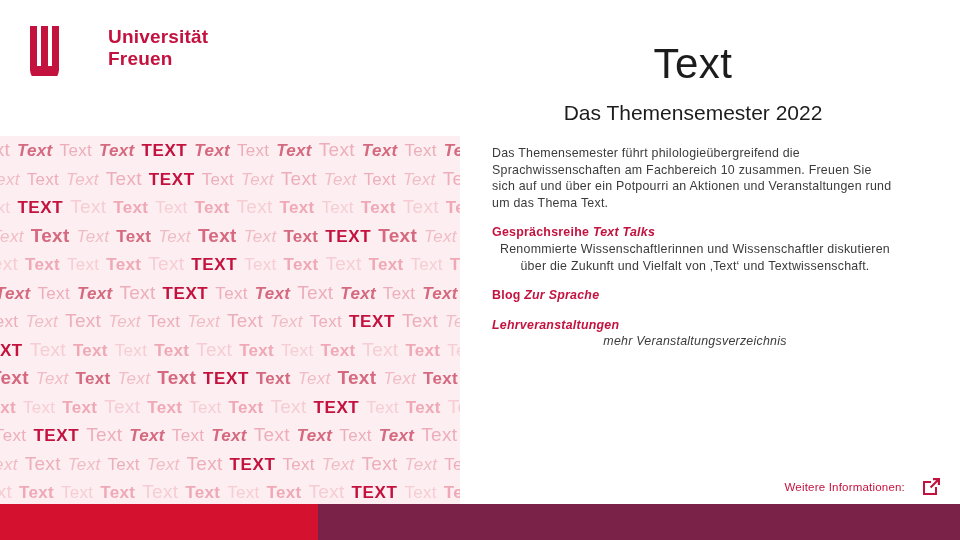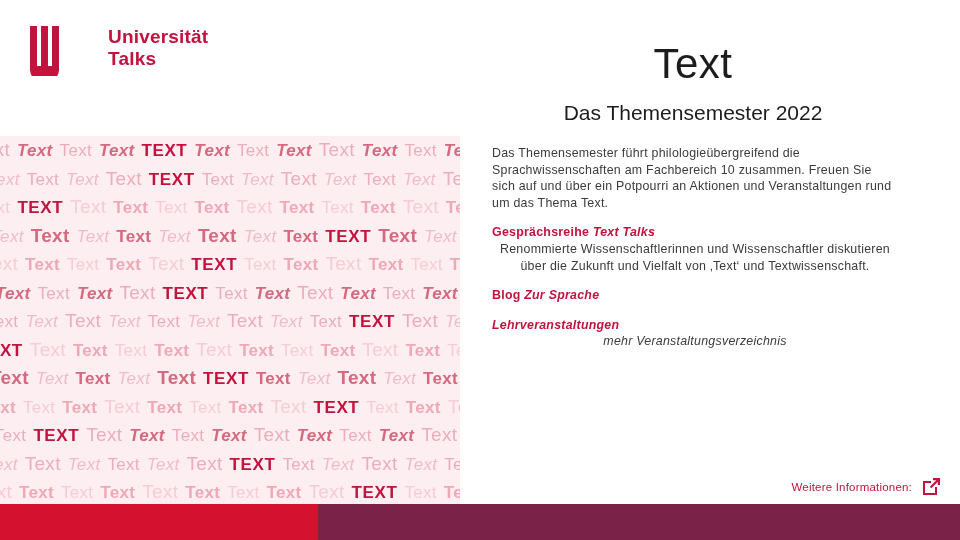--- a/index.html
+++ b/index.html
@@ -114,21 +114,21 @@
     position: absolute;
     left: 318px; top: 504px;
     width: 642px; height: 36px;
     background: #7a2247;
   }
 
   
   .more-info {
     position: absolute;
     right: 18px; top: 476px;
-    display: flex; align-items: center; gap: 9px;
+    display: flex; align-items: center; gap: 16px;
     color: #c4123f;
     font-size: 11.5px;
     letter-spacing: .2px;
   }
   .ext-icon { width: 21px; height: 21px; display: block; }
 </style>
 </head>
 <body>
 
 <div class="slide">
@@ -155,21 +155,21 @@
         <rect x="0" y="0" width="7" height="40" fill="#c4123f"></rect>
         <rect x="11" y="0" width="7" height="40" fill="#c4123f"></rect>
         <rect x="22" y="0" width="7" height="40" fill="#c4123f"></rect>
         <path d="M0 40 h29 v4 a14 14 0 0 1 -29 0 z" fill="#c4123f"></path>
         <rect x="0" y="45" width="29" height="5" fill="#ffffff"></rect>
         <path d="M0 40 h29 v3 a13.5 13.5 0 0 1 -29 0 z" fill="#c4123f"></path>
       </svg>
     </span>
     <span class="logo-text">
       <span>Universität</span><br>
-      <span>Talks</span>
+      <span>Freuen</span>
     </span>
   </div>
 
   <div class="title">Text</div>
   <div class="subtitle">Das Themensemester 2022</div>
 
   <div class="body-col">
     <div class="para">
       <span class="para-body">Das Themensemester führt philologieübergreifend die Sprachwissenschaften am Fachbereich 10 zusammen. Freuen Sie sich auf und über ein Potpourri an Aktionen und Veranstaltungen rund um das Thema Text.</span>
     </div>

